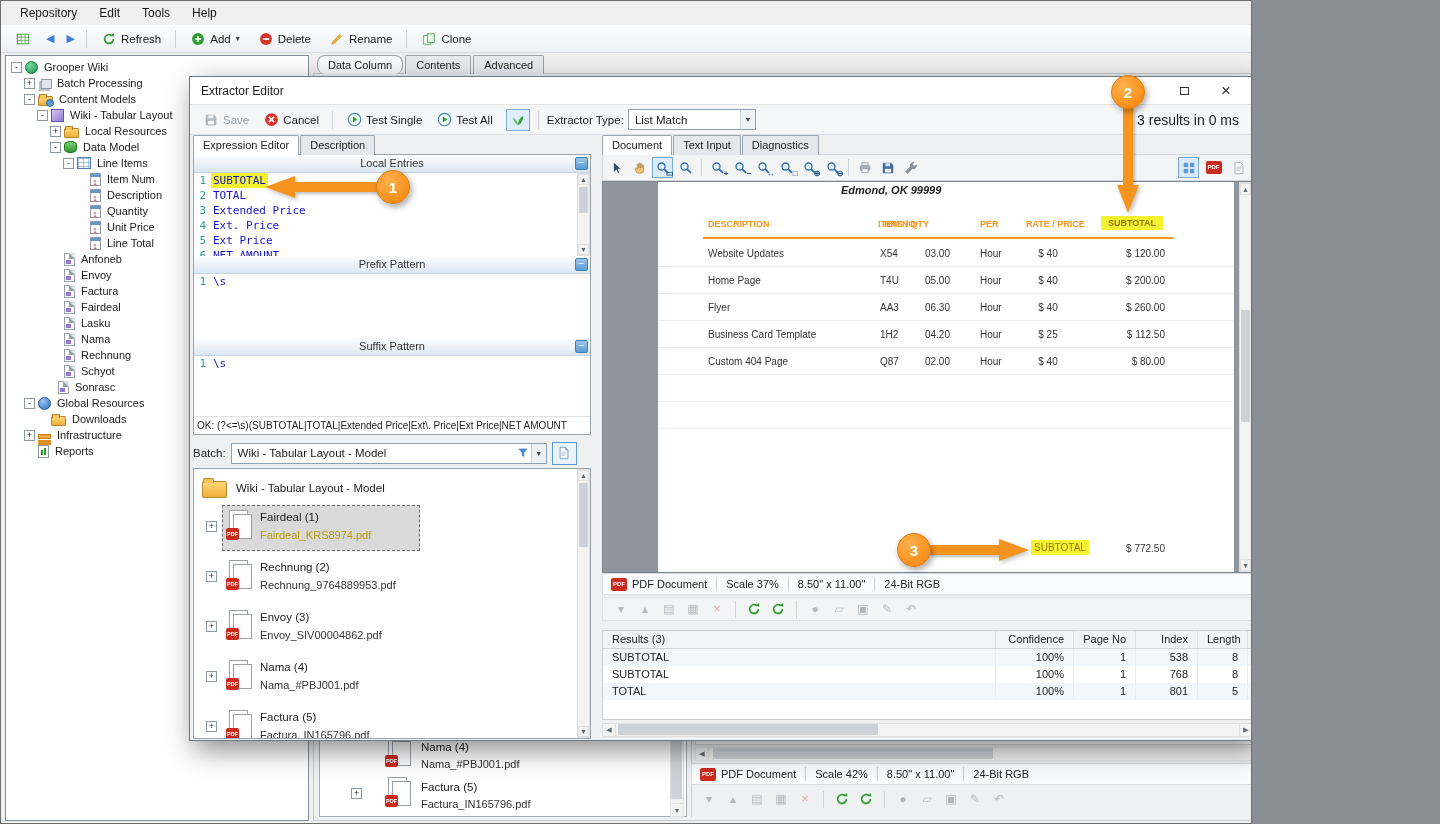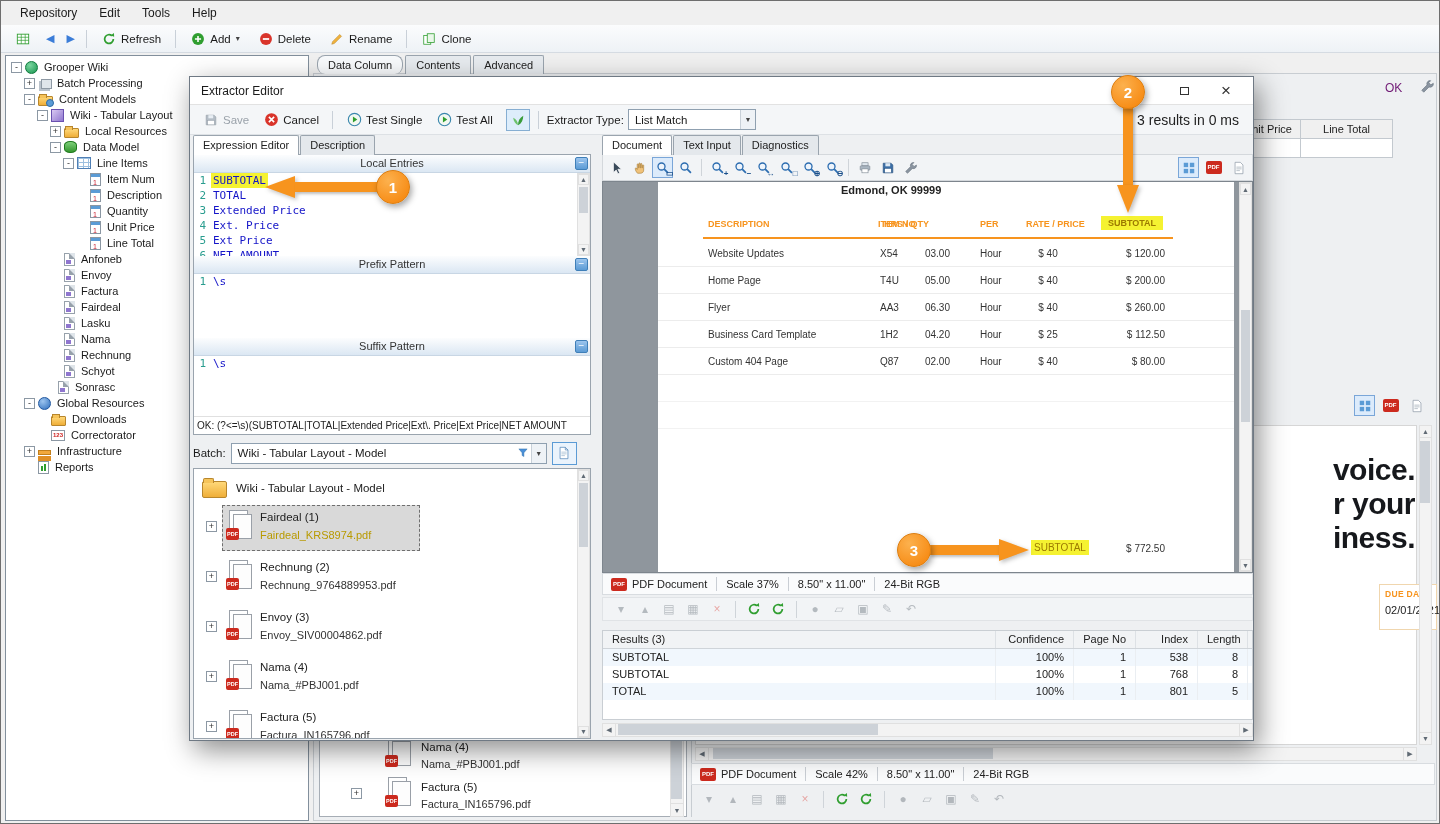--- a/index.html
+++ b/index.html
@@ -1,17 +1,17 @@
 <!DOCTYPE html>
 <html><head>
 <meta charset="utf-8">
 <style>
   *{box-sizing:border-box;margin:0;padding:0;}
   html,body{margin:0;background:#8a8f96;}
-  #app{position:relative;width:1440px;height:824px;background:#f0f0f0;font-family:"Liberation Sans",sans-serif;overflow:hidden;border:1px solid #6e6e6e;}
+  #app{position:relative;width:1252px;height:824px;background:#f0f0f0;font-family:"Liberation Sans",sans-serif;overflow:hidden;border:1px solid #6e6e6e;}
 
   
   .menubar{position:absolute;left:0;top:0;width:100%;height:24px;background:#f0f0f0;display:flex;align-items:center;padding-left:8px;font-size:12px;color:#1a1a1a;z-index:2;}
   .menu-item{padding:4px 11px;}
   .main-toolbar{position:absolute;left:0;top:24px;width:100%;height:28px;background:linear-gradient(#fbfcfd,#eef2f6);border-bottom:1px solid #d5dbe2;display:flex;align-items:center;padding:0 6px;font-size:11.5px;gap:2px;z-index:2;color:#1a1a1a;}
   .tb-btn{display:flex;align-items:center;gap:4px;padding:2px 7px;border:1px solid transparent;border-radius:2px;}
   .tb-ico{display:flex;width:16px;height:16px;align-items:center;justify-content:center;}
   .tb-sep{width:1px;height:18px;background:#c9d0d8;margin:0 4px;}
   .nav-arrow{font-size:11px;color:#3b7dd8;padding:2px 5px;}
   .caret{font-size:8px;color:#444;margin-left:1px;}
@@ -145,21 +145,21 @@
   
   .rp{position:absolute;left:412px;top:58px;width:651px;height:604px;}
   #doc-tb{position:absolute;left:0;top:19px;width:651px;height:27px;background:#f2f4f6;border:1px solid #d4d8dc;display:flex;align-items:center;padding:0 3px;gap:2px;}
   .tbtn{width:21px;height:21px;display:flex;align-items:center;justify-content:center;border:1px solid transparent;position:relative;flex:none;}
   .tbtn.active{border:1px solid #7aa6d8;background:#dcebfb;}
   .tsep{width:1px;height:17px;background:#cfd4d9;margin:0 3px;flex:none;}
   .magwrap{position:relative;display:flex;}
   .magsub{position:absolute;right:-4px;bottom:-3px;font-size:8px;color:#1a4f8a;font-weight:bold;}
   .doc-view{position:absolute;left:0;top:46px;width:651px;height:392px;background:#8f969d;border:1px solid #7d858d;overflow:hidden;}
   .page{position:absolute;left:55px;top:0;width:576px;height:392px;background:#fff;overflow:hidden;}
-  .addr{position:absolute;left:183px;top:2px;font-size:11px;font-weight:bold;color:#222;}
+  .addr{position:absolute;left:183px;top:2px;font-size:11px;font-weight:bold;color:#222;font-style:italic;}
   #inv-head{position:absolute;left:0;top:34px;width:576px;height:19px;font-size:9px;font-weight:bold;color:#f7941e;}
   .ih{position:absolute;top:3px;}
   .h-desc{left:50px;}.h-item{left:220px;}.h-qty{left:226px;width:64px;text-align:left;}.h-per{left:322px;}.h-rate{left:368px;}.h-sub{left:443px;width:62px;text-align:center;top:0;}
   .hl-box{background:#f5f231;padding:2px 3px;color:#9c7a00;}
   .inv-rule{position:absolute;left:45px;top:55px;width:470px;height:2px;background:#f7941e;}
   #inv-rows{position:absolute;left:0;top:58px;width:576px;}
   .irow{position:relative;height:27px;border-bottom:1px solid #ececec;font-size:10px;color:#333;}
   .irow.empty{border-bottom:1px solid #f2f2f2;}
   .ic2{position:absolute;top:8px;}
   .c-desc{left:50px;}.c-item{left:222px;}.c-qty{left:240px;width:52px;text-align:right;}.c-per{left:322px;}.c-rate{left:368px;width:44px;text-align:center;}.c-sub{left:430px;width:77px;text-align:right;}
@@ -370,25 +370,20 @@
         <div class="trow" style="padding-left: 18px;">
           <span class="exp">-</span>
           <span class="ic global-resources-icon"></span>
           <span class="tlabel">Global Resources</span>
         </div>
         <div class="trow" style="padding-left: 31px;">
           <span class="exp noexp"></span>
           <span class="ic folder-icon"></span>
           <span class="tlabel">Downloads</span>
         </div>
-        <div class="trow" style="padding-left: 31px;">
-          <span class="exp noexp"></span>
-          <span class="ic correctorator-icon"></span>
-          <span class="tlabel">Correctorator</span>
-        </div>
         <div class="trow" style="padding-left: 18px;">
           <span class="exp">+</span>
           <span class="ic infrastructure-icon"></span>
           <span class="tlabel">Infrastructure</span>
         </div>
         <div class="trow" style="padding-left: 18px;">
           <span class="exp noexp"></span>
           <span class="ic reports-icon"></span>
           <span class="tlabel">Reports</span>
         </div>

